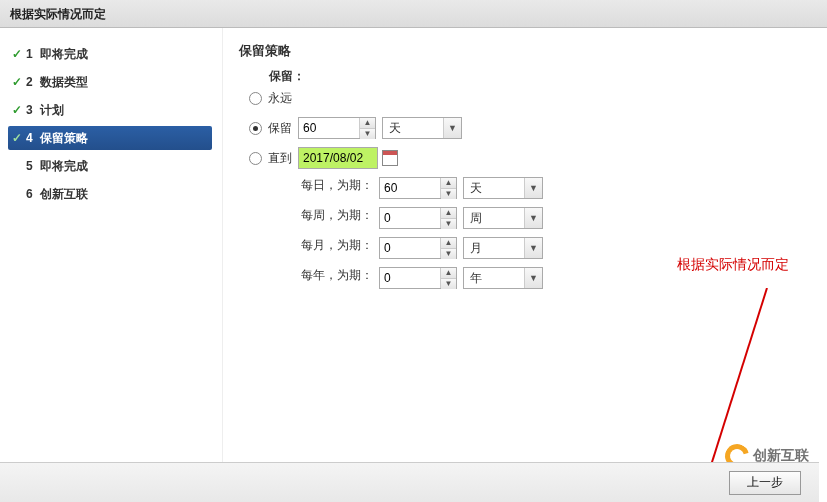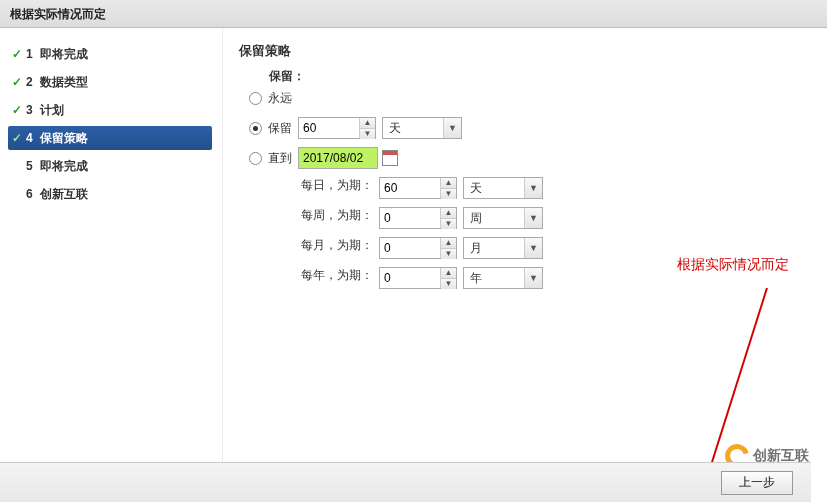--- a/index.html
+++ b/index.html
@@ -33,21 +33,21 @@
   .date-input { border:1px solid #aaa; height:22px; width:80px; padding:0 4px; font-size:12px; margin-right:4px; background:#bef264; }
   .cal-icon { display:inline-block; width:16px; height:16px; vertical-align:middle; background:
     linear-gradient(#fff,#fff) padding-box,
     linear-gradient(#c33,#c33) border-box; border:1px solid #888; position:relative; }
   .cal-icon::before { content:""; position:absolute; top:0; left:0; right:0; height:4px; background:#c55; }
   .sched-block { margin-left: 50px; margin-top: 6px; }
   .sched-row { display:flex; align-items:flex-start; height:30px; }
   .sched-row .slabel { width:80px; text-align:right; padding-right:6px; }
   .annotation { position:absolute; right:38px; top:228px; color:#d40000; font-size:14px; }
   .arrow-svg { position:absolute; right:40px; top:260px; }
-  .footer { position:absolute; bottom:0; left:0; right:16px; height:40px; background:linear-gradient(#f4f4f4,#e8e8e8); border-top:1px solid #ccc; display:flex; align-items:center; justify-content:flex-end; padding-right:18px; gap:10px; }
+  .footer { position:absolute; bottom:0; left:0; right:8px; height:40px; background:linear-gradient(#f4f4f4,#e8e8e8); border-top:1px solid #ccc; display:flex; align-items:center; justify-content:flex-end; padding-right:18px; gap:10px; }
   .btn { min-width:72px; height:24px; border:1px solid #999; background:linear-gradient(#fdfdfd,#e6e6e6); font-size:12px; cursor:pointer; }
   .logo { position:absolute; right:18px; bottom:34px; display:flex; align-items:center; font-size:14px; font-weight:bold; color:#737373; }
   .logo .c-mark { width:24px; height:24px; border:5px solid #f5a623; border-right-color:transparent; border-radius:50%; transform:rotate(30deg); margin-right:4px; }
 </style>
 </head>
 <body>
 
 <div class="titlebar">根据实际情况而定</div>
 
 <div class="content">

